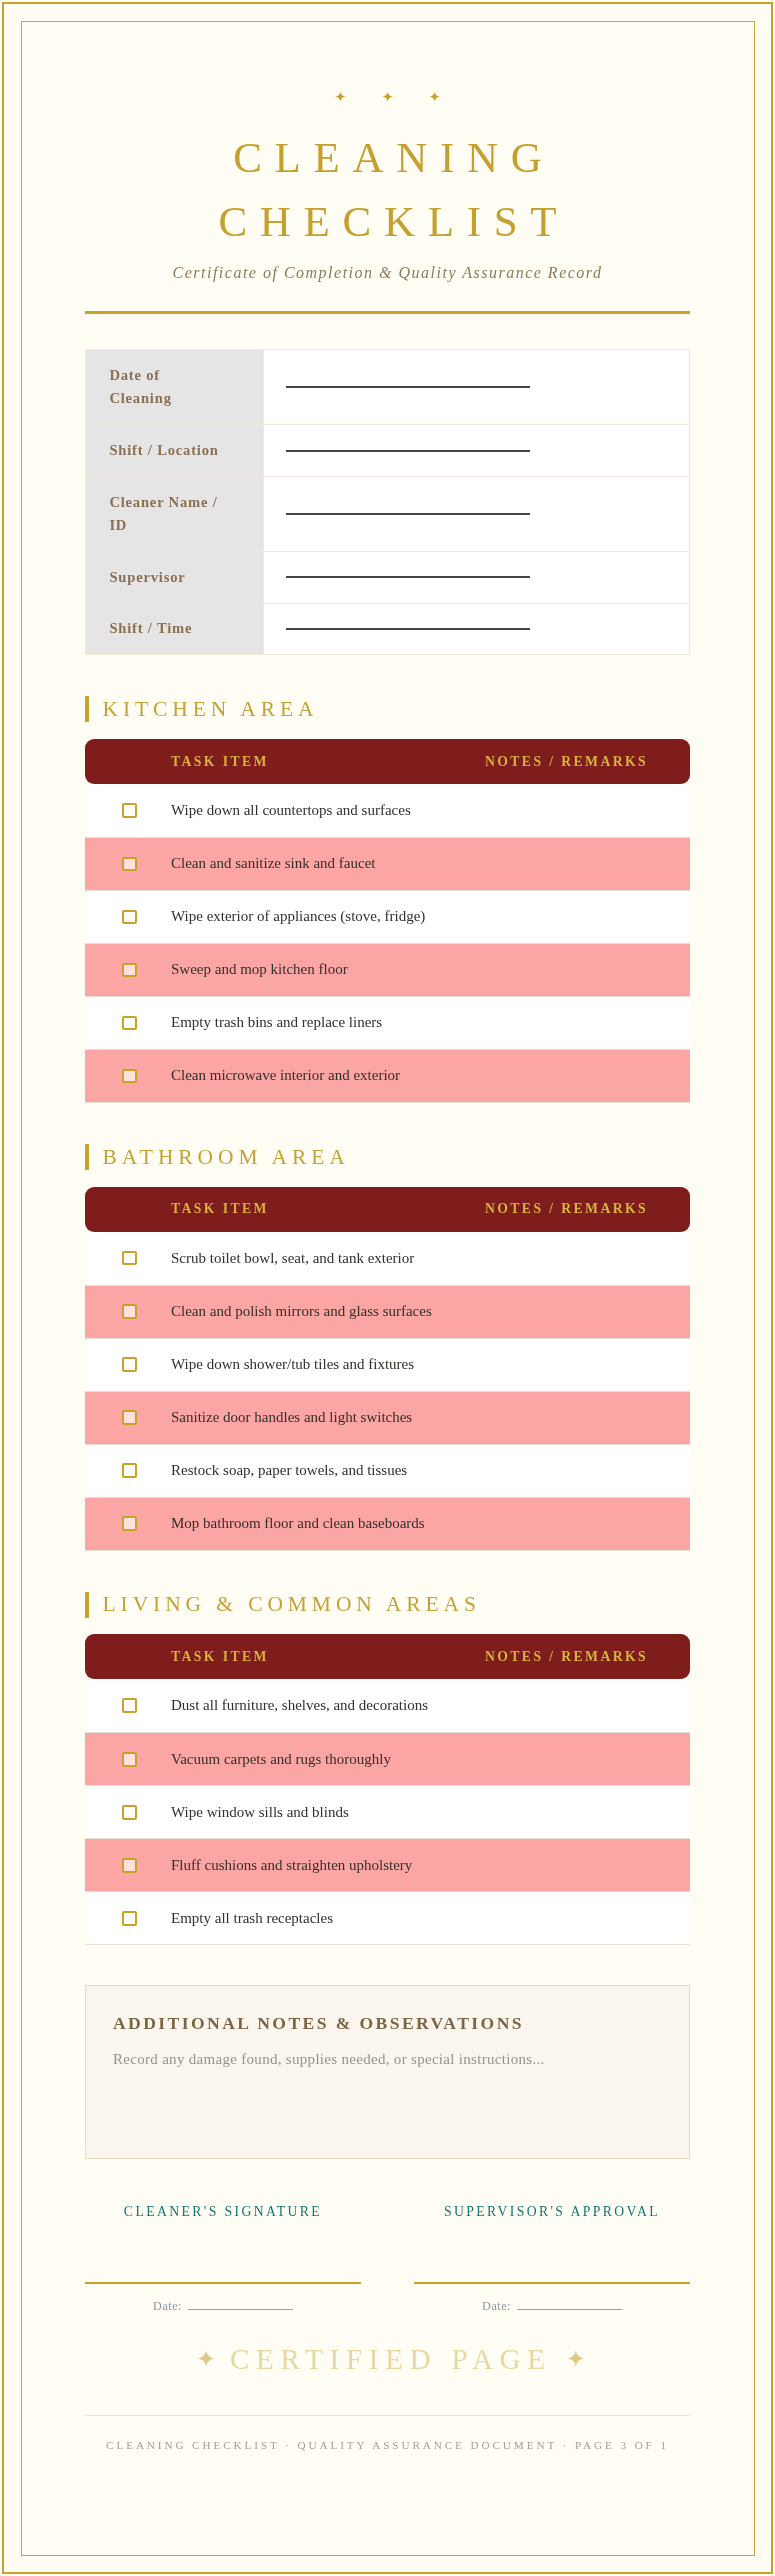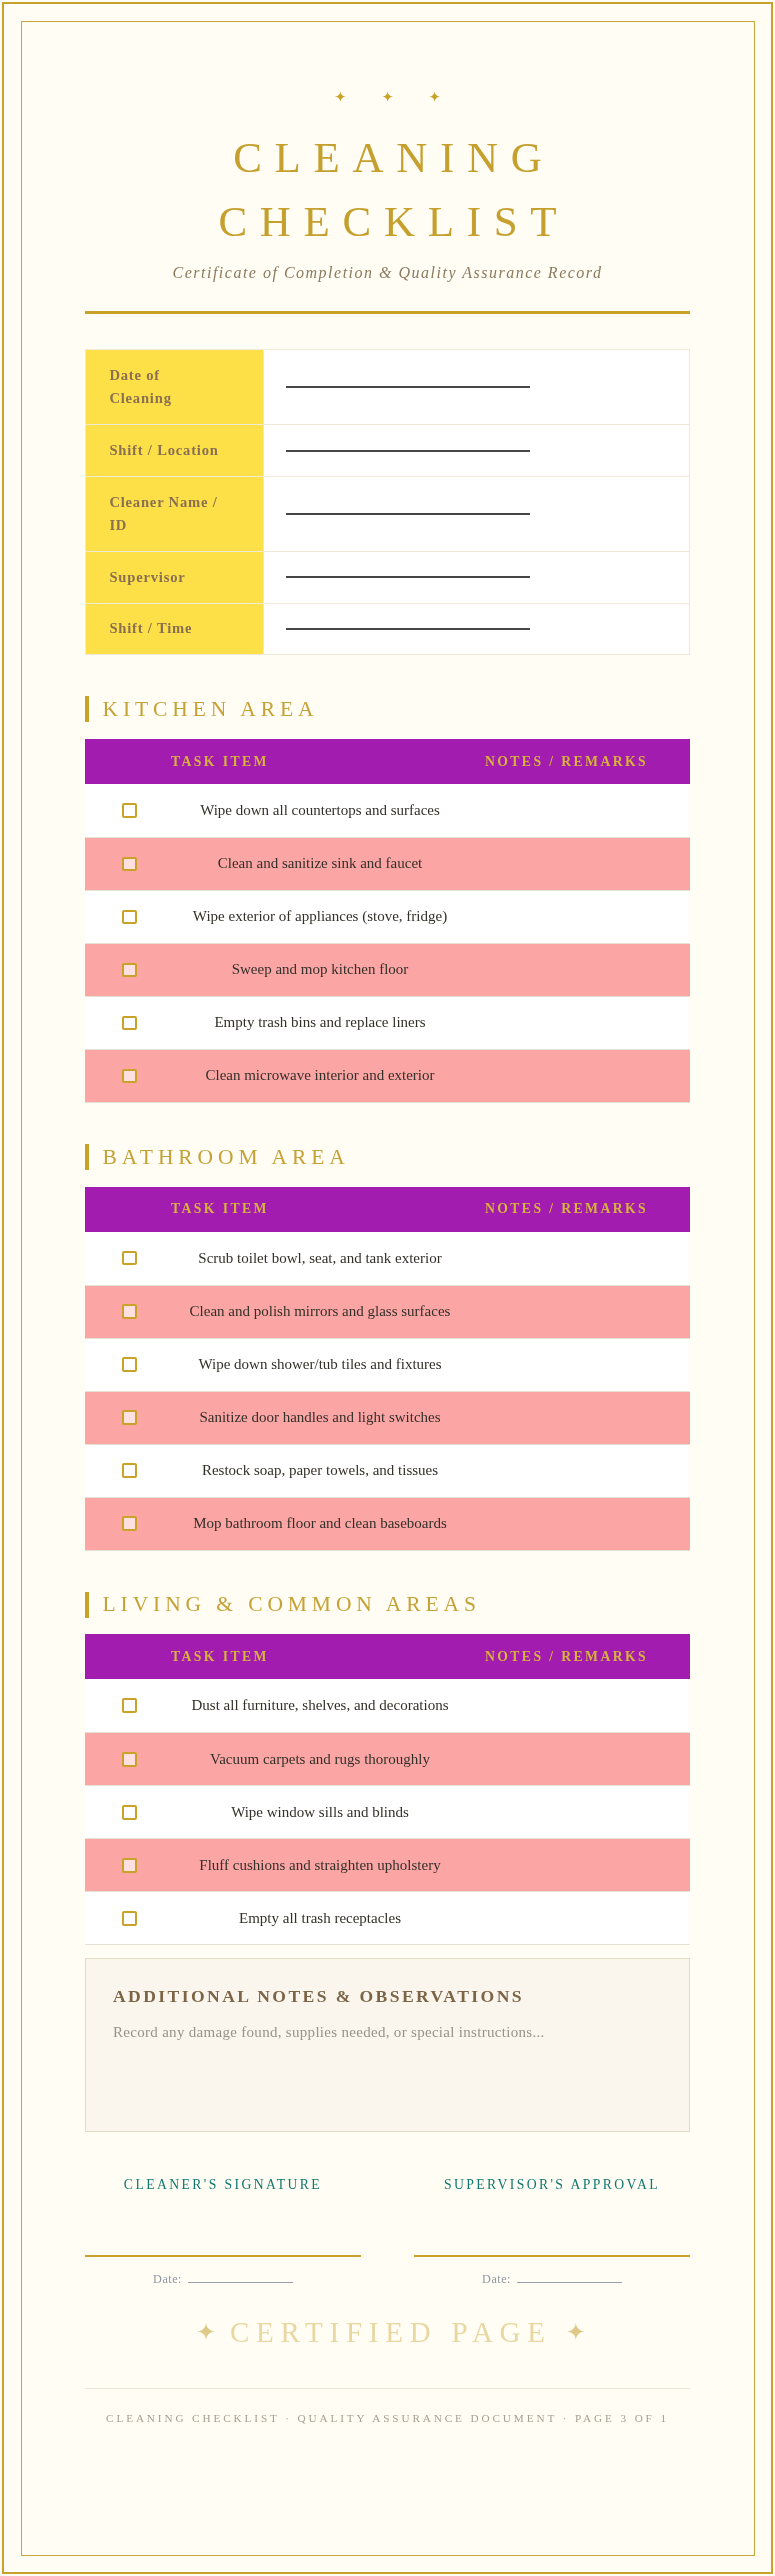--- a/index.html
+++ b/index.html
@@ -20,47 +20,47 @@
   .doc-title span { display:block; font-size:43px; line-height:1.5; color:#C6A02F;
                     letter-spacing:12.7px; text-indent:12.7px; font-weight:500; }
   .subtitle { text-align:center; margin-top:9.8px; font-style:italic; font-size:16px;
               color:#8C7A5F; letter-spacing:1.5px; }
   .gold-rule { margin-top:29px; height:2.9px; background:#C9A227; border:0; }
 
   
   .info-table { margin-top:35px; width:100%; border-collapse:collapse;
                 border:1px solid #ECE5D0; background:#fff; }
   .info-table td { border:1px solid #EFE9D8; vertical-align:middle; }
-  .info-label { width:178px; background:#fde047; color:#8A7052; font-weight:bold;
+  .info-label { width:178px; background:#e5e5e5; color:#8A7052; font-weight:bold;
                 font-size:14.6px; line-height:1.6; letter-spacing:0.8px;
                 padding:13.7px 9.8px 13.7px 23.4px; white-space:pre-line; }
   .info-value { background:#FFFFFF; padding:13.7px 9.8px 13.7px 21.5px; }
   .blank-line { width:244px; height:1px; border-bottom:2px solid #464646; }
 
   
   .section { margin-top:41px; }
   .section-heading { display:flex; align-items:center; gap:13.7px;margin-top:26px; }
   .section-bar { width:3.9px; height:26px; background:#C9A227; flex:0 0 auto; }
   .section-title { color:#C5A136; font-size:21.5px; letter-spacing:4.9px; font-weight:500; }
 
   .task-table { margin-top:16.6px; border-bottom:1px solid #E6E1D3; }
   .task-header { display:grid; grid-template-columns:86px 314px 1fr; align-items:center;
-                 height:45px; background:#a21caf; }
+                 height:45px; background:#7f1d1d;border-radius:9px; }
   .task-header .th-task, .task-header .th-notes { color:#D8B23C; font-weight:bold;
                  font-size:13.7px; letter-spacing:2.4px; }
   .task-row { display:grid; grid-template-columns:86px 314px 1fr; align-items:center;
-              min-height:53px; background:#FFFFFF; border-top:1px solid #E6E1D3; padding:0 0;text-align:center; }
+              min-height:53px; background:#FFFFFF; border-top:1px solid #E6E1D3; padding:0 0; }
   .task-row:first-of-type { border-top:0; }
   .task-row.alt { background:#fca5a5; }
   .checkbox { width:14.6px; height:14.6px; border:2px solid #C9A227; border-radius:2px;
               background:rgba(255,255,255,.65); margin-left:37px; cursor:pointer; }
   .task-text { font-size:15px; color:#333029; line-height:1.55; max-width:298px; }
 
   
-  .notes-box { margin-top:13px; height:174px; background:#FAF6EE; border:1px solid #E4DCC5;
+  .notes-box { margin-top:40px; height:174px; background:#FAF6EE; border:1px solid #E4DCC5;
                padding:27px 27px; }
   .notes-title { color:#7C6546; font-size:17.6px; font-weight:bold; letter-spacing:2.4px; }
   .notes-placeholder { margin-top:16.6px; color:#97938A; font-size:15px; letter-spacing:0.3px; }
 
   
   .sig-grid { margin-top:45px; display:grid; grid-template-columns:1fr 1fr; column-gap:53px; }
   .sig-block { text-align:center; }
   .sig-label { color:#0f766e; font-size:13.7px; letter-spacing:2.4px; }
   .sig-line { margin-top:62px; height:2px; background:#C9A227; }
   .sig-date { margin-top:14.6px; font-size:12.2px; color:#8D97A1; letter-spacing:0.5px; }

